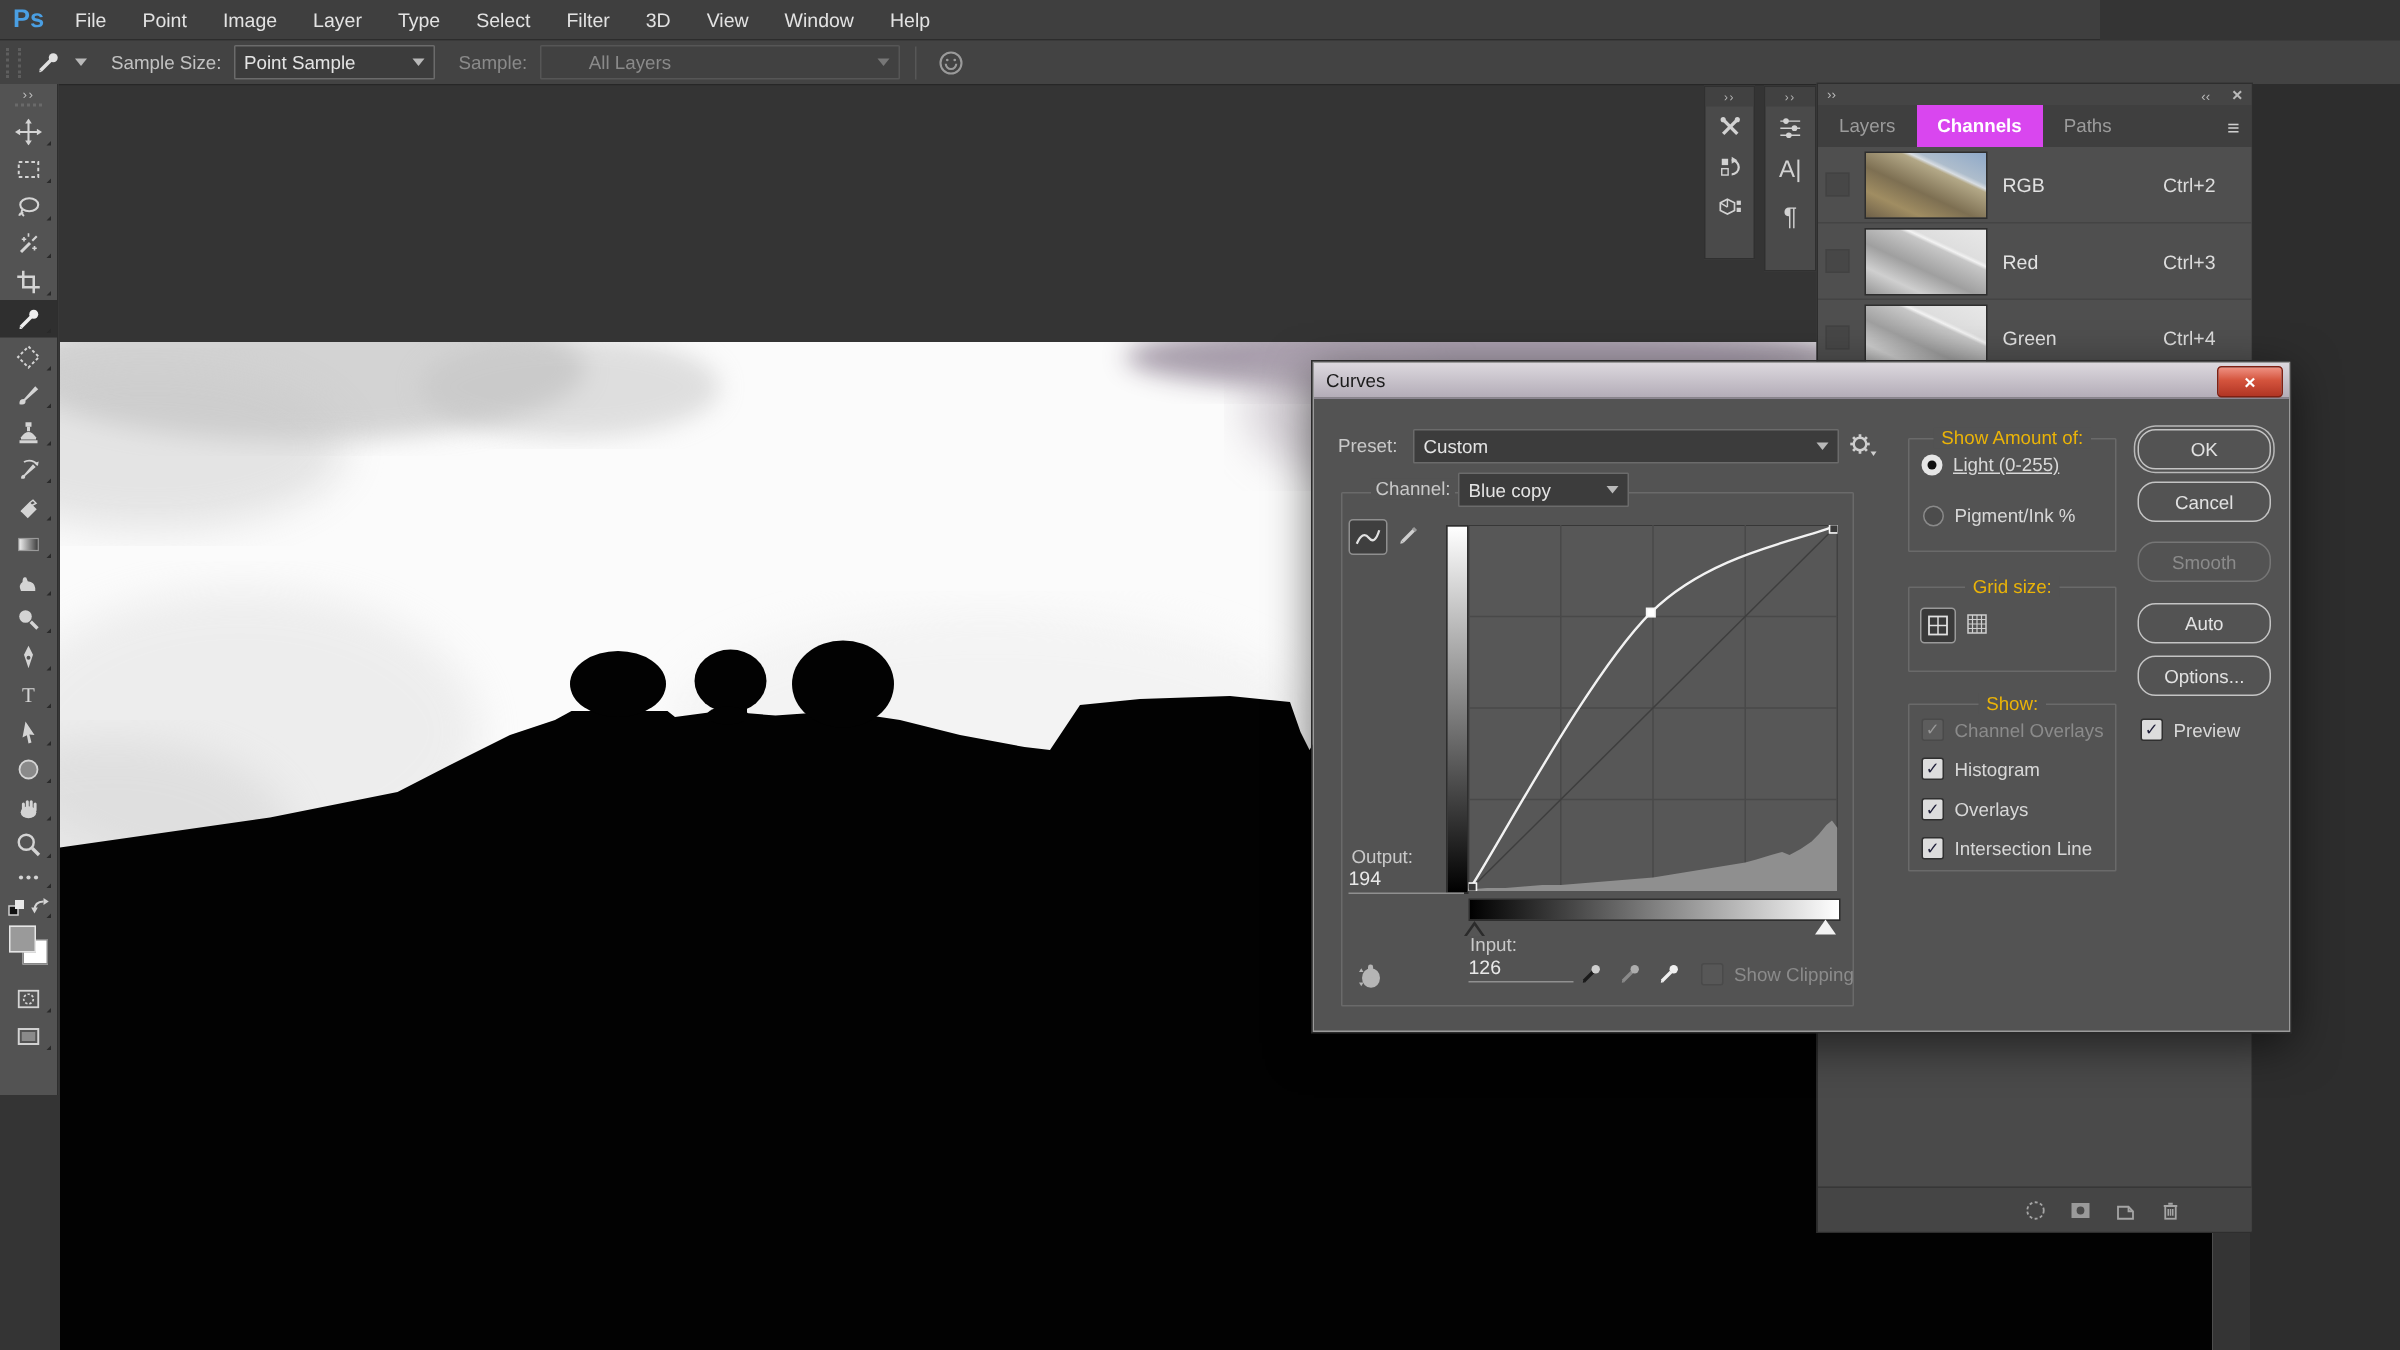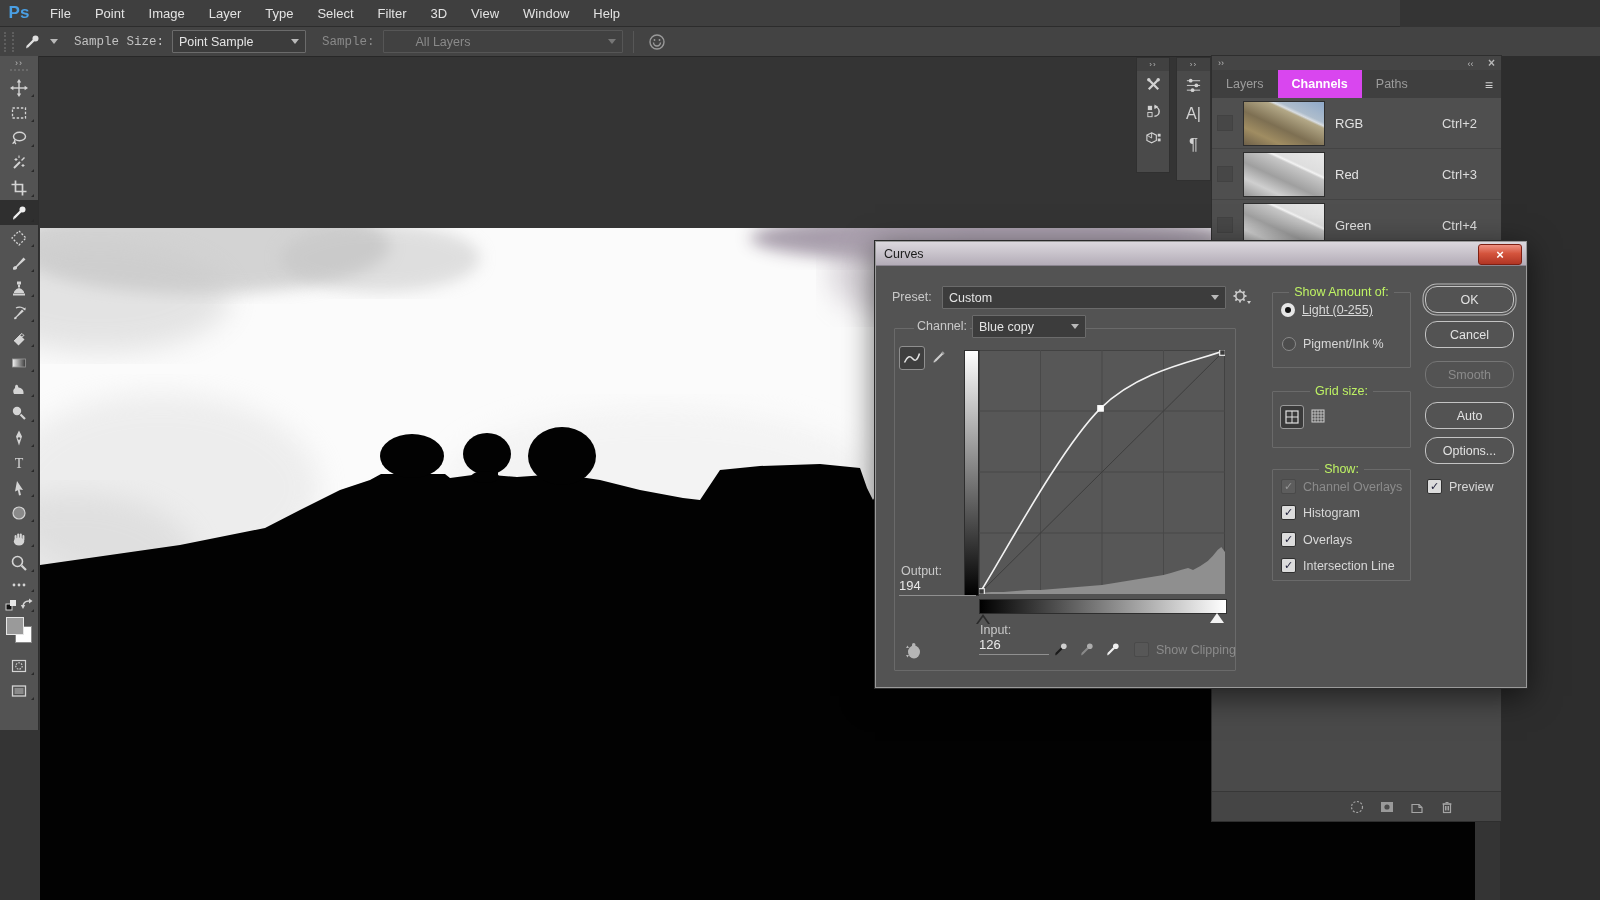--- a/index.html
+++ b/index.html
@@ -10,21 +10,21 @@
   svg{display:block;}
   
   #menubar{left:0;top:0;width:1400px;height:26px;background:#3f3f3f;border-bottom:1px solid #2c2c2c;
            display:flex;align-items:center;font-size:13px;color:#e3e3e3;}
   #ps-logo{width:38px;text-align:center;font-weight:bold;font-size:17px;color:#4a9fe3;}
   .menu-item{padding:0 12px;line-height:25px;cursor:default;}
   
   #optionsbar{left:0;top:27px;width:1600px;height:29px;background:#434343;border-bottom:1px solid #272727;
               display:flex;align-items:center;font-size:12.5px;color:#c9c9c9;}
   #grip{width:6px;height:20px;margin-left:4px;border-left:2px dotted #5e5e5e;border-right:2px dotted #5e5e5e;}
-  .opt-label{margin:0 8px 0 16px;color:#c2c2c2;font-family:Liberation Mono, monospace;}
+  .opt-label{margin:0 8px 0 16px;color:#c2c2c2;}
   .opt-label.dim,.dim{color:#8a8a8a;}
   .dropdown{height:21px;background:#3c3c3c;border:1px solid #6b6b6b;border-radius:1px;display:flex;
             align-items:center;justify-content:space-between;padding:0 6px;color:#e4e4e4;font-size:12.5px;}
   .dropdown.disabled{border-color:#565656;color:#8a8a8a;background:#414141;}
   .chev{width:0;height:0;border-left:4px solid transparent;border-right:4px solid transparent;
         border-top:5px solid #b9b9b9;margin-left:8px;}
   .dropdown.disabled .chev{border-top-color:#777;}
   .vsep{width:1px;height:22px;background:#575757;margin:0 10px;}
   
   #toolbar{left:0;top:56px;width:38px;height:674px;background:#535353;border-right:1px solid #2e2e2e;
@@ -67,21 +67,21 @@
           border:1px solid #9a9a9a;outline:1px solid #2a2a2a;box-shadow:0 8px 30px rgba(0,0,0,.6);font-size:12.5px;}
   #dialog-title{position:absolute;left:0;top:0;width:100%;height:24px;
                 background:linear-gradient(#dcd8de,#b3acb7);color:#1b1b1b;display:flex;align-items:center;
                 font-size:12.5px;box-sizing:border-box;padding-left:8px;border-bottom:1px solid #8b8590;}
   #dialog-close{position:absolute;right:4px;top:2px;width:42px;height:19px;border-radius:3px;
                 background:linear-gradient(#ef9182,#d4543d 45%,#b13524);border:1px solid #7e2013;
                 color:#fff;font-weight:bold;font-size:13px;display:flex;align-items:center;justify-content:center;}
   .dlg-label{position:absolute;color:#c9c9c9;}
   .fieldset{position:absolute;border:1px solid #6a6a6a;border-radius:1px;}
   .legend{position:absolute;top:-8px;left:0;width:100%;text-align:center;}
-  .legend span{background:#535353;padding:0 5px;color:#bef264;}
+  .legend span{background:#535353;padding:0 5px;color:#eab308;}
   .underfield{position:absolute;border-bottom:1px solid #909090;color:#e8e8e8;font-size:13px;}
   .ps-btn{position:absolute;width:87px;height:25px;border:1px solid #c4c4c4;border-radius:12px;background:#535353;
           color:#e2e2e2;display:flex;align-items:center;justify-content:center;font-size:12.5px;}
   .ps-btn.default{box-shadow:0 0 0 1.5px #535353,0 0 0 2.5px #b9b9b9;}
   .ps-btn.disabled{border-color:#767676;color:#8b8b8b;}
   .checkbox{width:13px;height:13px;background:#dcdcdc;border:1px solid #2f2f2f;border-radius:2px;
             display:flex;align-items:center;justify-content:center;font-family:"DejaVu Sans",sans-serif;
             font-size:11px;font-weight:bold;color:#20203a;line-height:13px;}
   .checkbox.disabled{background:#5d5d5d;color:#999;border-color:#4a4a4a;}
   .radio{width:14px;height:14px;border-radius:50%;background:#e6e6e6;position:relative;}

